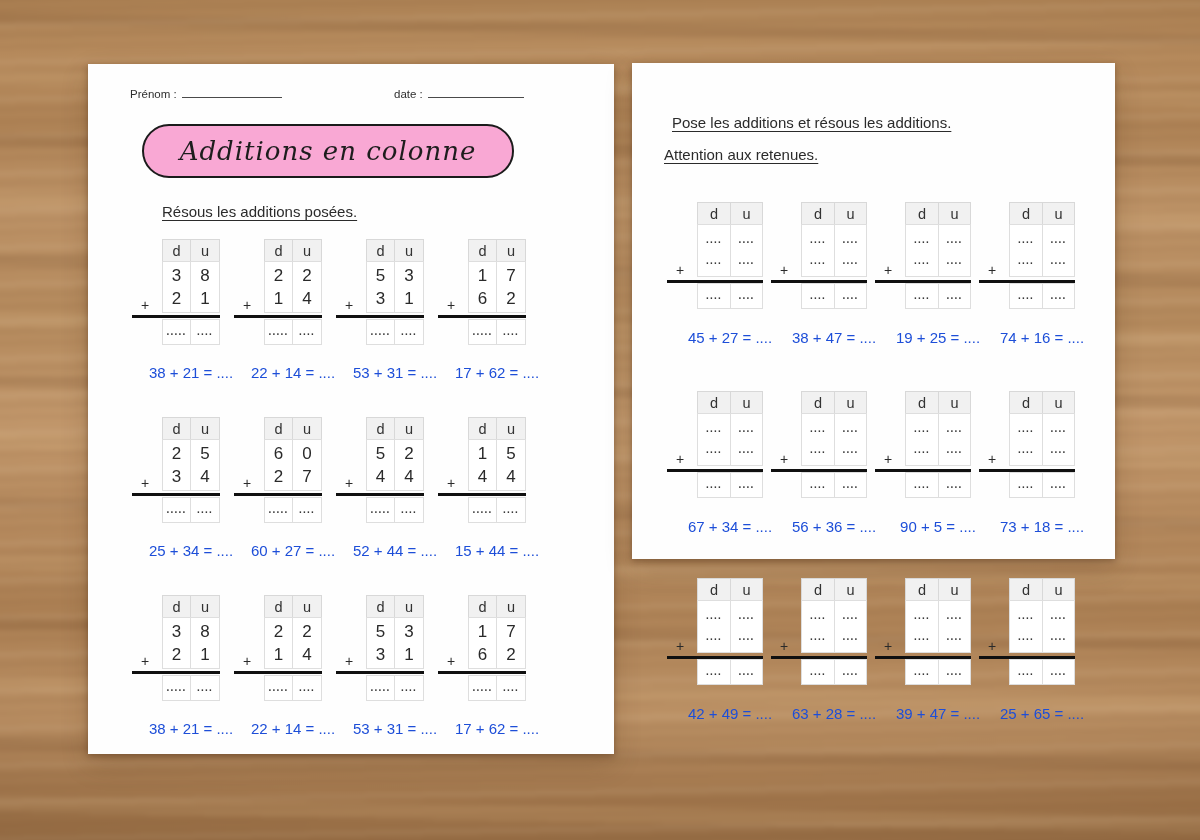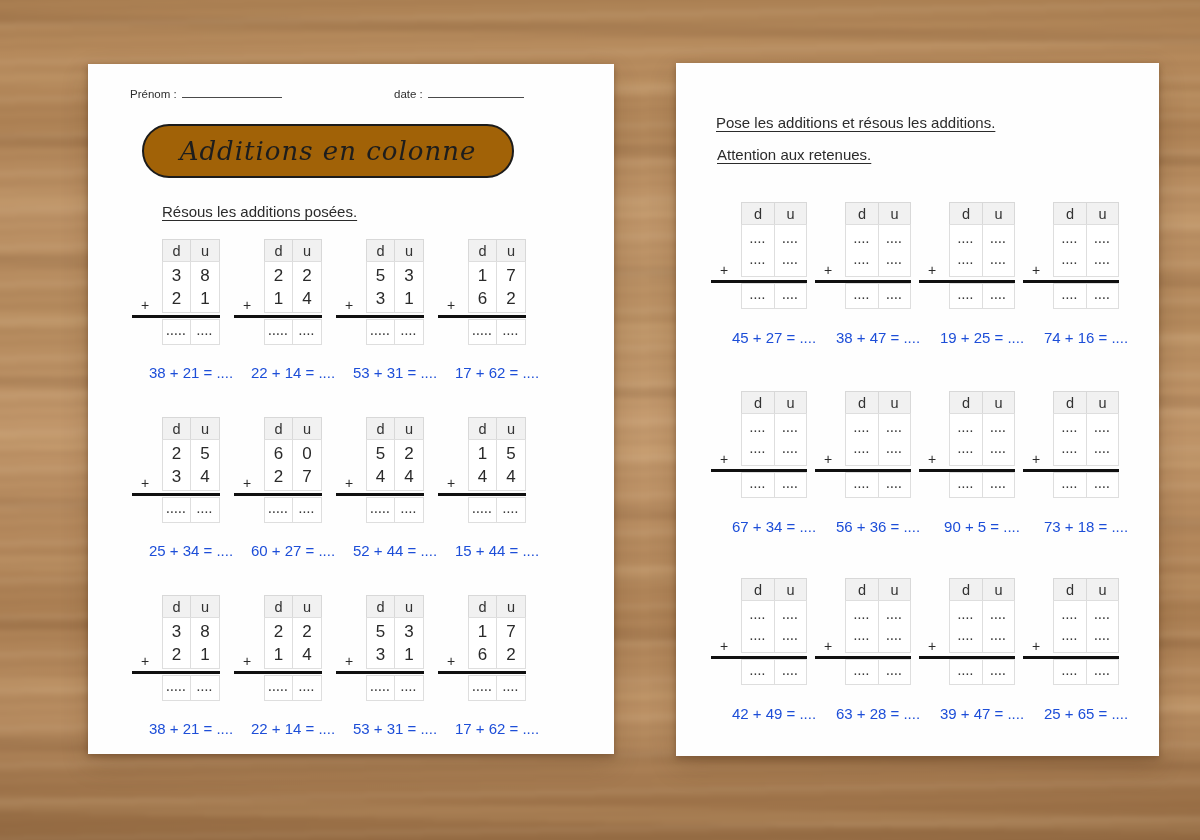--- a/index.html
+++ b/index.html
@@ -16,49 +16,49 @@
       repeating-linear-gradient(179deg, rgba(255,240,215,0.08) 0px 5px, rgba(0,0,0,0) 5px 11px, rgba(90,55,28,0.09) 11px 14px, rgba(0,0,0,0) 14px 23px, rgba(120,75,40,0.11) 23px 26px, rgba(0,0,0,0) 26px 37px),
       repeating-linear-gradient(181deg, rgba(0,0,0,0) 0 46px, rgba(105,66,34,0.15) 50px 58px, rgba(0,0,0,0) 61px 104px, rgba(215,178,130,0.18) 106px 121px),
       linear-gradient(180deg,#a77c4f 0%,#b68a5c 8%,#ad8154 16%,#bb9064 26%,#b2875a 38%,#bf9468 50%,#b68a5e 60%,#aa7e52 72%,#b98e62 84%,#9f744a 94%,#946b43 100%);
   }
   
   .page{
     position:absolute;background:#fefefe;
     box-shadow:0 2px 6px rgba(70,40,15,.38), 0 10px 26px rgba(70,40,15,.20);
   }
   .page-left{left:88px;top:64px;width:485px;height:690px;padding-left:41px;}
-  .page-right{left:632px;top:63px;width:483px;height:693px;margin-left:44px;}
+  .page-right{left:632px;top:63px;width:483px;height:496px;}
 
   
   .meta{position:absolute;font-size:11.5px;color:#2f2f2f;white-space:nowrap;}
   .meta-prenom{top:22px;left:42px;}
   .meta-date{top:22px;left:306px;}
   .blank-line{display:inline-block;border-bottom:1px solid #4a4a4a;height:11px;margin-left:5px;vertical-align:baseline;}
   .blank-line.w1{width:100px;}
   .blank-line.w2{width:96px;}
 
   
   .title-box{
     position:absolute;left:54px;top:60px;width:372px;height:54px;
     border:2.5px solid #1b1b1b;border-radius:28px;box-sizing:border-box;
-    display:flex;align-items:center;justify-content:center;background:#a16207;
+    display:flex;align-items:center;justify-content:center;background:#f9a8d4;
   }
   .title-text{
     font-family:"DejaVu Serif", serif;font-style:italic;
     font-size:26px;color:#1d1d1d;letter-spacing:1px;
   }
 
   
   .instruction{
     position:absolute;font-size:15px;color:#2b2b2b;
     text-decoration:underline;text-underline-offset:3px;white-space:nowrap;
   }
   .instr-left{left:42px;top:139px;margin-left:32px;}
   .instr-r1{left:40px;top:51px;}
-  .instr-r2{left:41px;top:83px;}
+  .instr-r2{left:32px;top:83px;}
 
   
   .prow{position:absolute;display:flex;}
   .prow-l{left:44px;gap:14px;}
   .prow-r{left:35px;gap:8px;}
 
   .unit{position:relative;}
   .unit-l{width:88px;height:152px;}
   .unit-r{width:96px;height:154px;}
   .grid{position:absolute;top:0;left:30px;}

